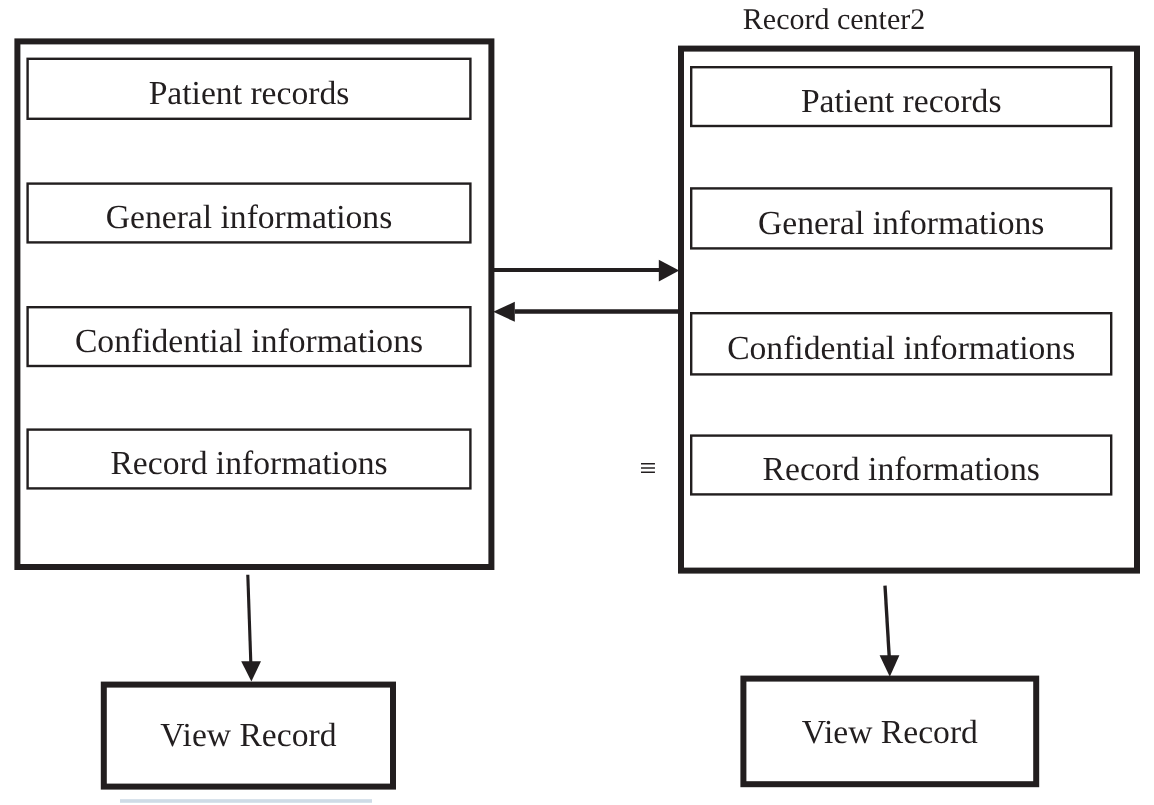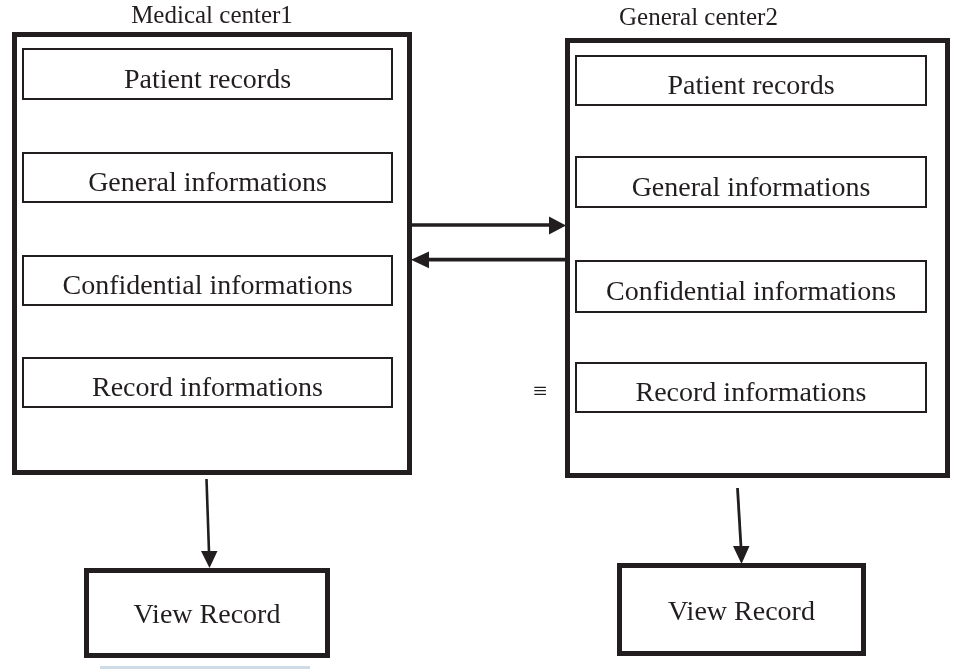--- a/index.html
+++ b/index.html
@@ -55,22 +55,21 @@
     pointer-events:none;
   }
   .overlay line { stroke:var(--ink); }
   .overlay polygon { fill:var(--ink); stroke:none; }
 </style>
 </head>
 <body>
 
 <div class="canvas">
 
-  <div class="title t1">Medical center1</div>
-  <div class="title t2">General center2</div>
+  <div class="title t2">Record center2</div>
 
   <div class="box outer o1"></div>
   <div class="box inner l1">
     <span>Patient records</span>
   </div>
   <div class="box inner l2">
     <span>General informations</span>
   </div>
   <div class="box inner l3">
     <span>Confidential informations</span>

